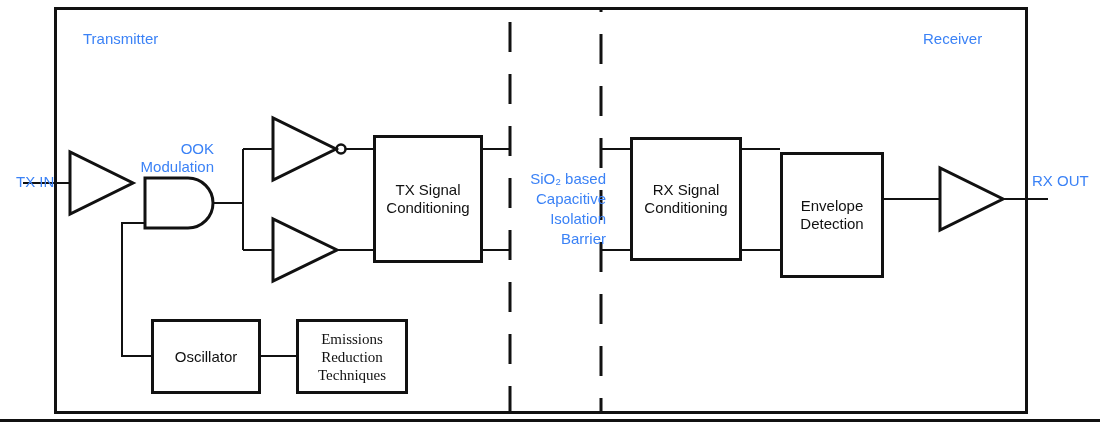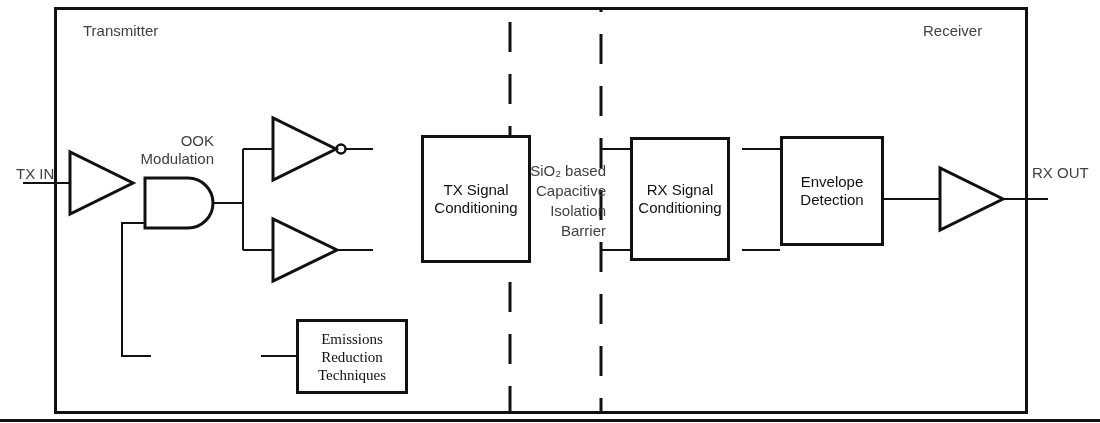--- a/index.html
+++ b/index.html
@@ -19,21 +19,22 @@
   .stage svg {
     position: absolute;
     left: 0;
     top: 0;
   }
   .lbl {
     position: absolute;
     font-size: 15px;
     line-height: 18px;
     white-space: pre-line;
-    color: #404040;
+    color: #3b82f6;
+    margin-top: 8px;
   }
   .lbl.center { text-align: right; }
   .blockbox {
     position: absolute;
     box-sizing: border-box;
     border: 3px solid #111111;
     background: #ffffff;
     display: flex;
     align-items: center;
     justify-content: center;
@@ -102,23 +103,24 @@
   <div class="lbl" style="left:16px; top:165px;">TX IN</div>
   <div class="lbl" style="left:1032px; top:164px;">RX OUT</div>
 
   <div class="lbl center" style="left:92px; top:132px; width:122px;">OOK
 Modulation</div>
   <div class="lbl center barrier-lbl" style="left:505px; top:161px; width:101px;">SiO₂ based
 Capacitive
 Isolation
 Barrier</div>
 
-  <div class="blockbox" style="left:373px; top:135px; width:110px; height:128px;margin-left:48px;">TX Signal
+  <div class="blockbox" style="left:373px; top:135px; width:110px; height:128px;">TX Signal
 Conditioning</div>
-  <div class="blockbox" style="left:630px; top:137px; width:100px; height:124px;">RX Signal
+  <div class="blockbox" style="left:630px; top:137px; width:112px; height:124px;">RX Signal
 Conditioning</div>
-  <div class="blockbox" style="left:780px; top:136px; width:104px; height:110px;">Envelope
+  <div class="blockbox" style="left:780px; top:152px; width:104px; height:126px;">Envelope
 Detection</div>
+  <div class="blockbox" style="left:151px; top:319px; width:110px; height:75px;">Oscillator</div>
   <div class="blockbox" style="left:296px; top:319px; width:112px; height:75px;font-family:Liberation Serif, serif;">Emissions
 Reduction
 Techniques</div>
 
 </div>
 
 </body></html>

